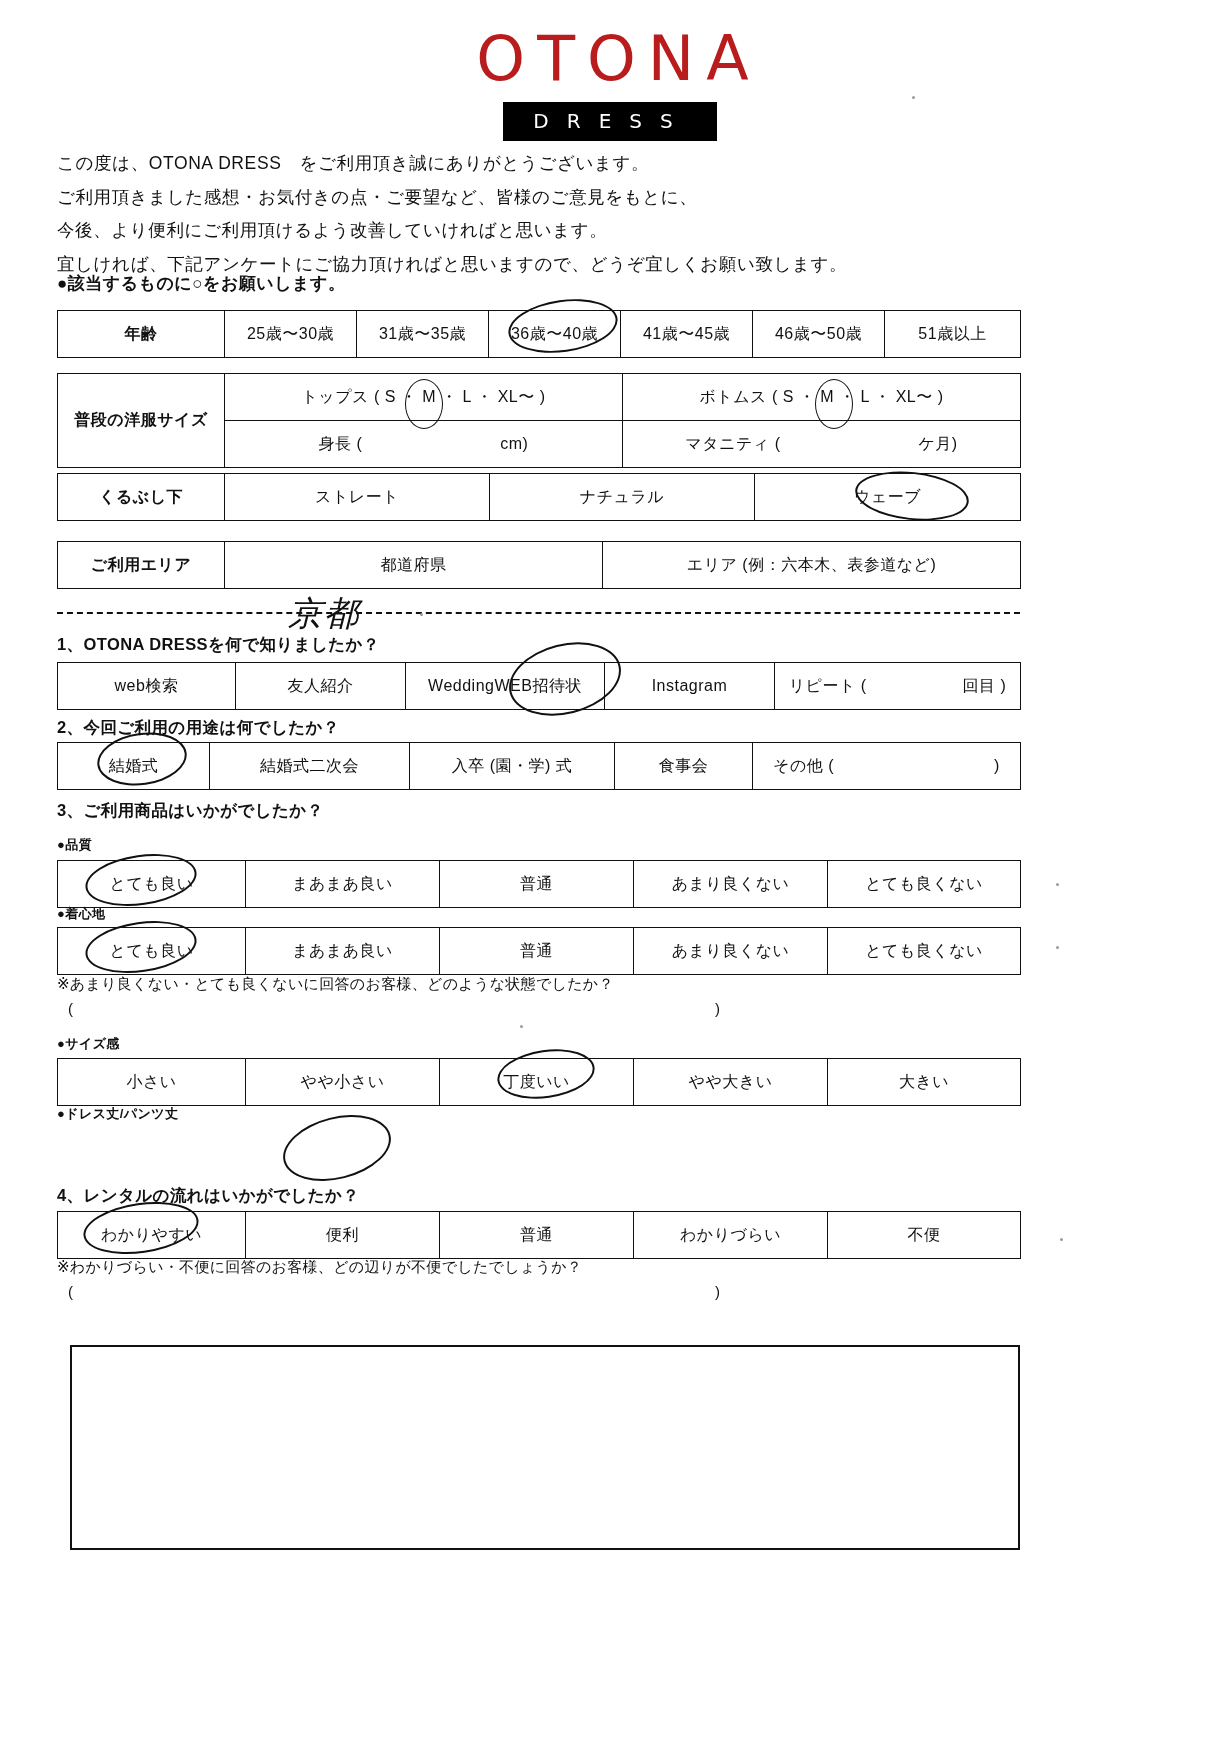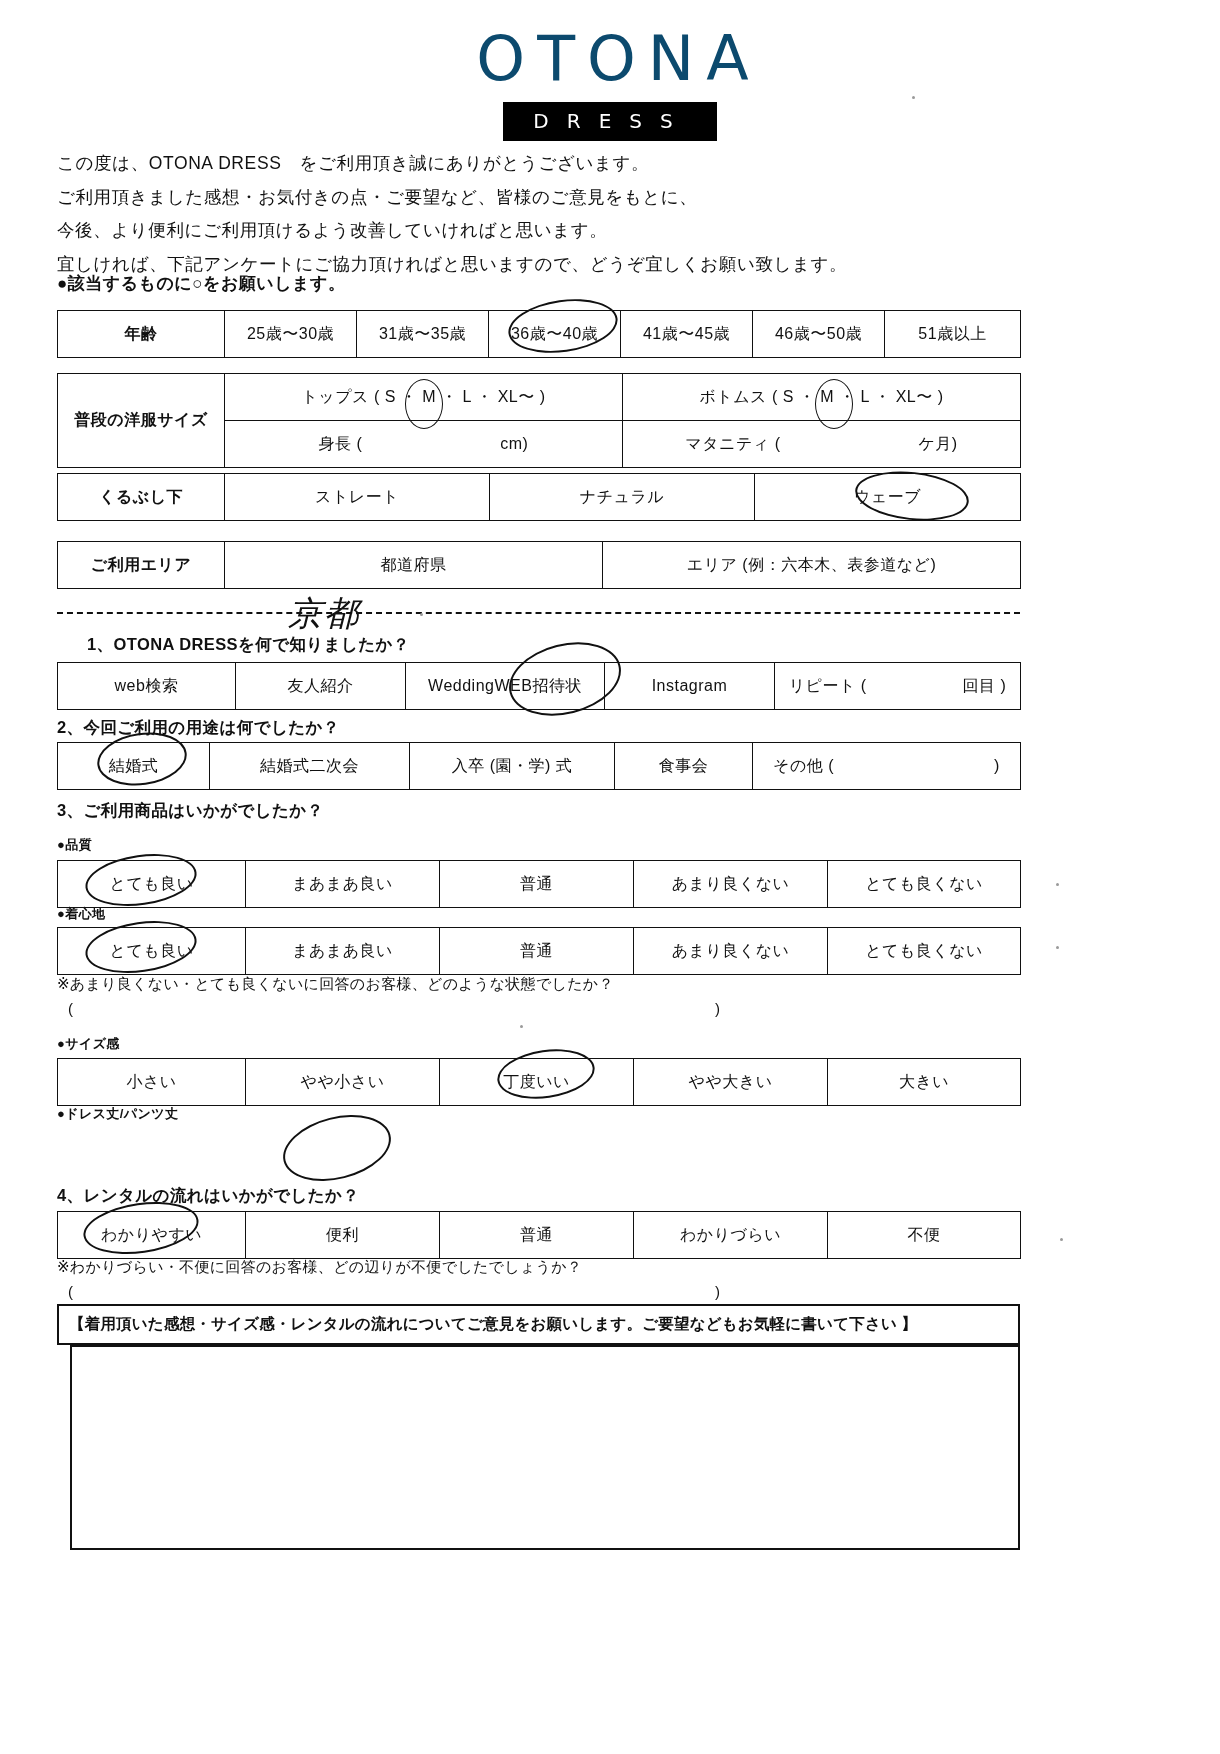--- a/index.html
+++ b/index.html
@@ -9,21 +9,21 @@
     font-family:"Liberation Sans","DejaVu Sans",sans-serif;
     color:#111; overflow:hidden;
   }
   .page{position:absolute; inset:0; background:#fff;}
 
   
   .logo-wrap{position:absolute; left:0; right:0; top:28px; text-align:center;}
   .logo-otona{
     font-family:"DejaVu Sans",sans-serif;
     font-size:62px; letter-spacing:12px; font-weight:400;
-    line-height:1; color:#0c4a6e; padding-left:17px;
+    line-height:1; color:#b91c1c; padding-left:17px;
   }
   .logo-bar{
     display:inline-block; margin-top:12px; background:#000; color:#fff;
     padding:7px 26px 8px 30px; font-size:20px; letter-spacing:18px;
     font-family:"DejaVu Sans",sans-serif;
   }
 
   
   .intro{position:absolute; left:57px; top:152px; width:1000px;}
   .intro p{margin:0 0 10px 0; font-size:17.5px; letter-spacing:.6px; line-height:1.35;}
@@ -188,21 +188,21 @@
       <td class="lbl">ご利用エリア</td>
       <td class="rightpad">都道府県</td>
       <td class="rightpad">エリア (例：六本木、表参道など)</td>
     </tr>
   </tbody>
     </table>
   <div class="hand hw-text" style="left:288px; top:543px; font-size:34px;">京都</div>
 
   <div class="dashed"></div>
 
-  <div class="qhead" style="left:57px; top:634px;margin-left:30px;">1、OTONA DRESSを何で知りましたか？</div>
+  <div class="qhead" style="left:57px; top:634px;">1、OTONA DRESSを何で知りましたか？</div>
   <table class="grid" style="left:57px; top:662px; width:963px;">
     <colgroup>
         <col style="width:178px">
         <col style="width:170px">
         <col style="width:199px">
         <col style="width:170px">
         <col style="width:246px">
       </colgroup>
     <tbody>
         <tr>
@@ -335,21 +335,20 @@
       <td>不便</td>
     </tr>
   </tbody>
     </table>
   <div class="ellipse rot" style="left:83px; top:1203px; width:112px; height:46px;"></div>
 
   <div class="note" style="left:57px; top:1258px;">※わかりづらい・不便に回答のお客様、どの辺りが不便でしたでしょうか？</div>
   <div class="note" style="left:68px; top:1283px;">(</div>
   <div class="note" style="left:715px; top:1283px;">)</div>
 
-  <div class="cmt-title">【着用頂いた感想・サイズ感・レンタルの流れについてご意見をお願いします。ご要望などもお気軽に書いて下さい 】</div>
   <div class="cmt-box"></div>
 
   <div class="speck" style="left:912px; top:96px; width:3px; height:3px;"></div>
   <div class="speck" style="left:1056px; top:883px; width:3px; height:3px;"></div>
   <div class="speck" style="left:1056px; top:946px; width:3px; height:3px;"></div>
   <div class="speck" style="left:1060px; top:1238px; width:3px; height:3px;"></div>
   <div class="speck" style="left:420px; top:613px; width:3px; height:3px;"></div>
   <div class="speck" style="left:520px; top:1025px; width:3px; height:3px;"></div>
 
 </div>

